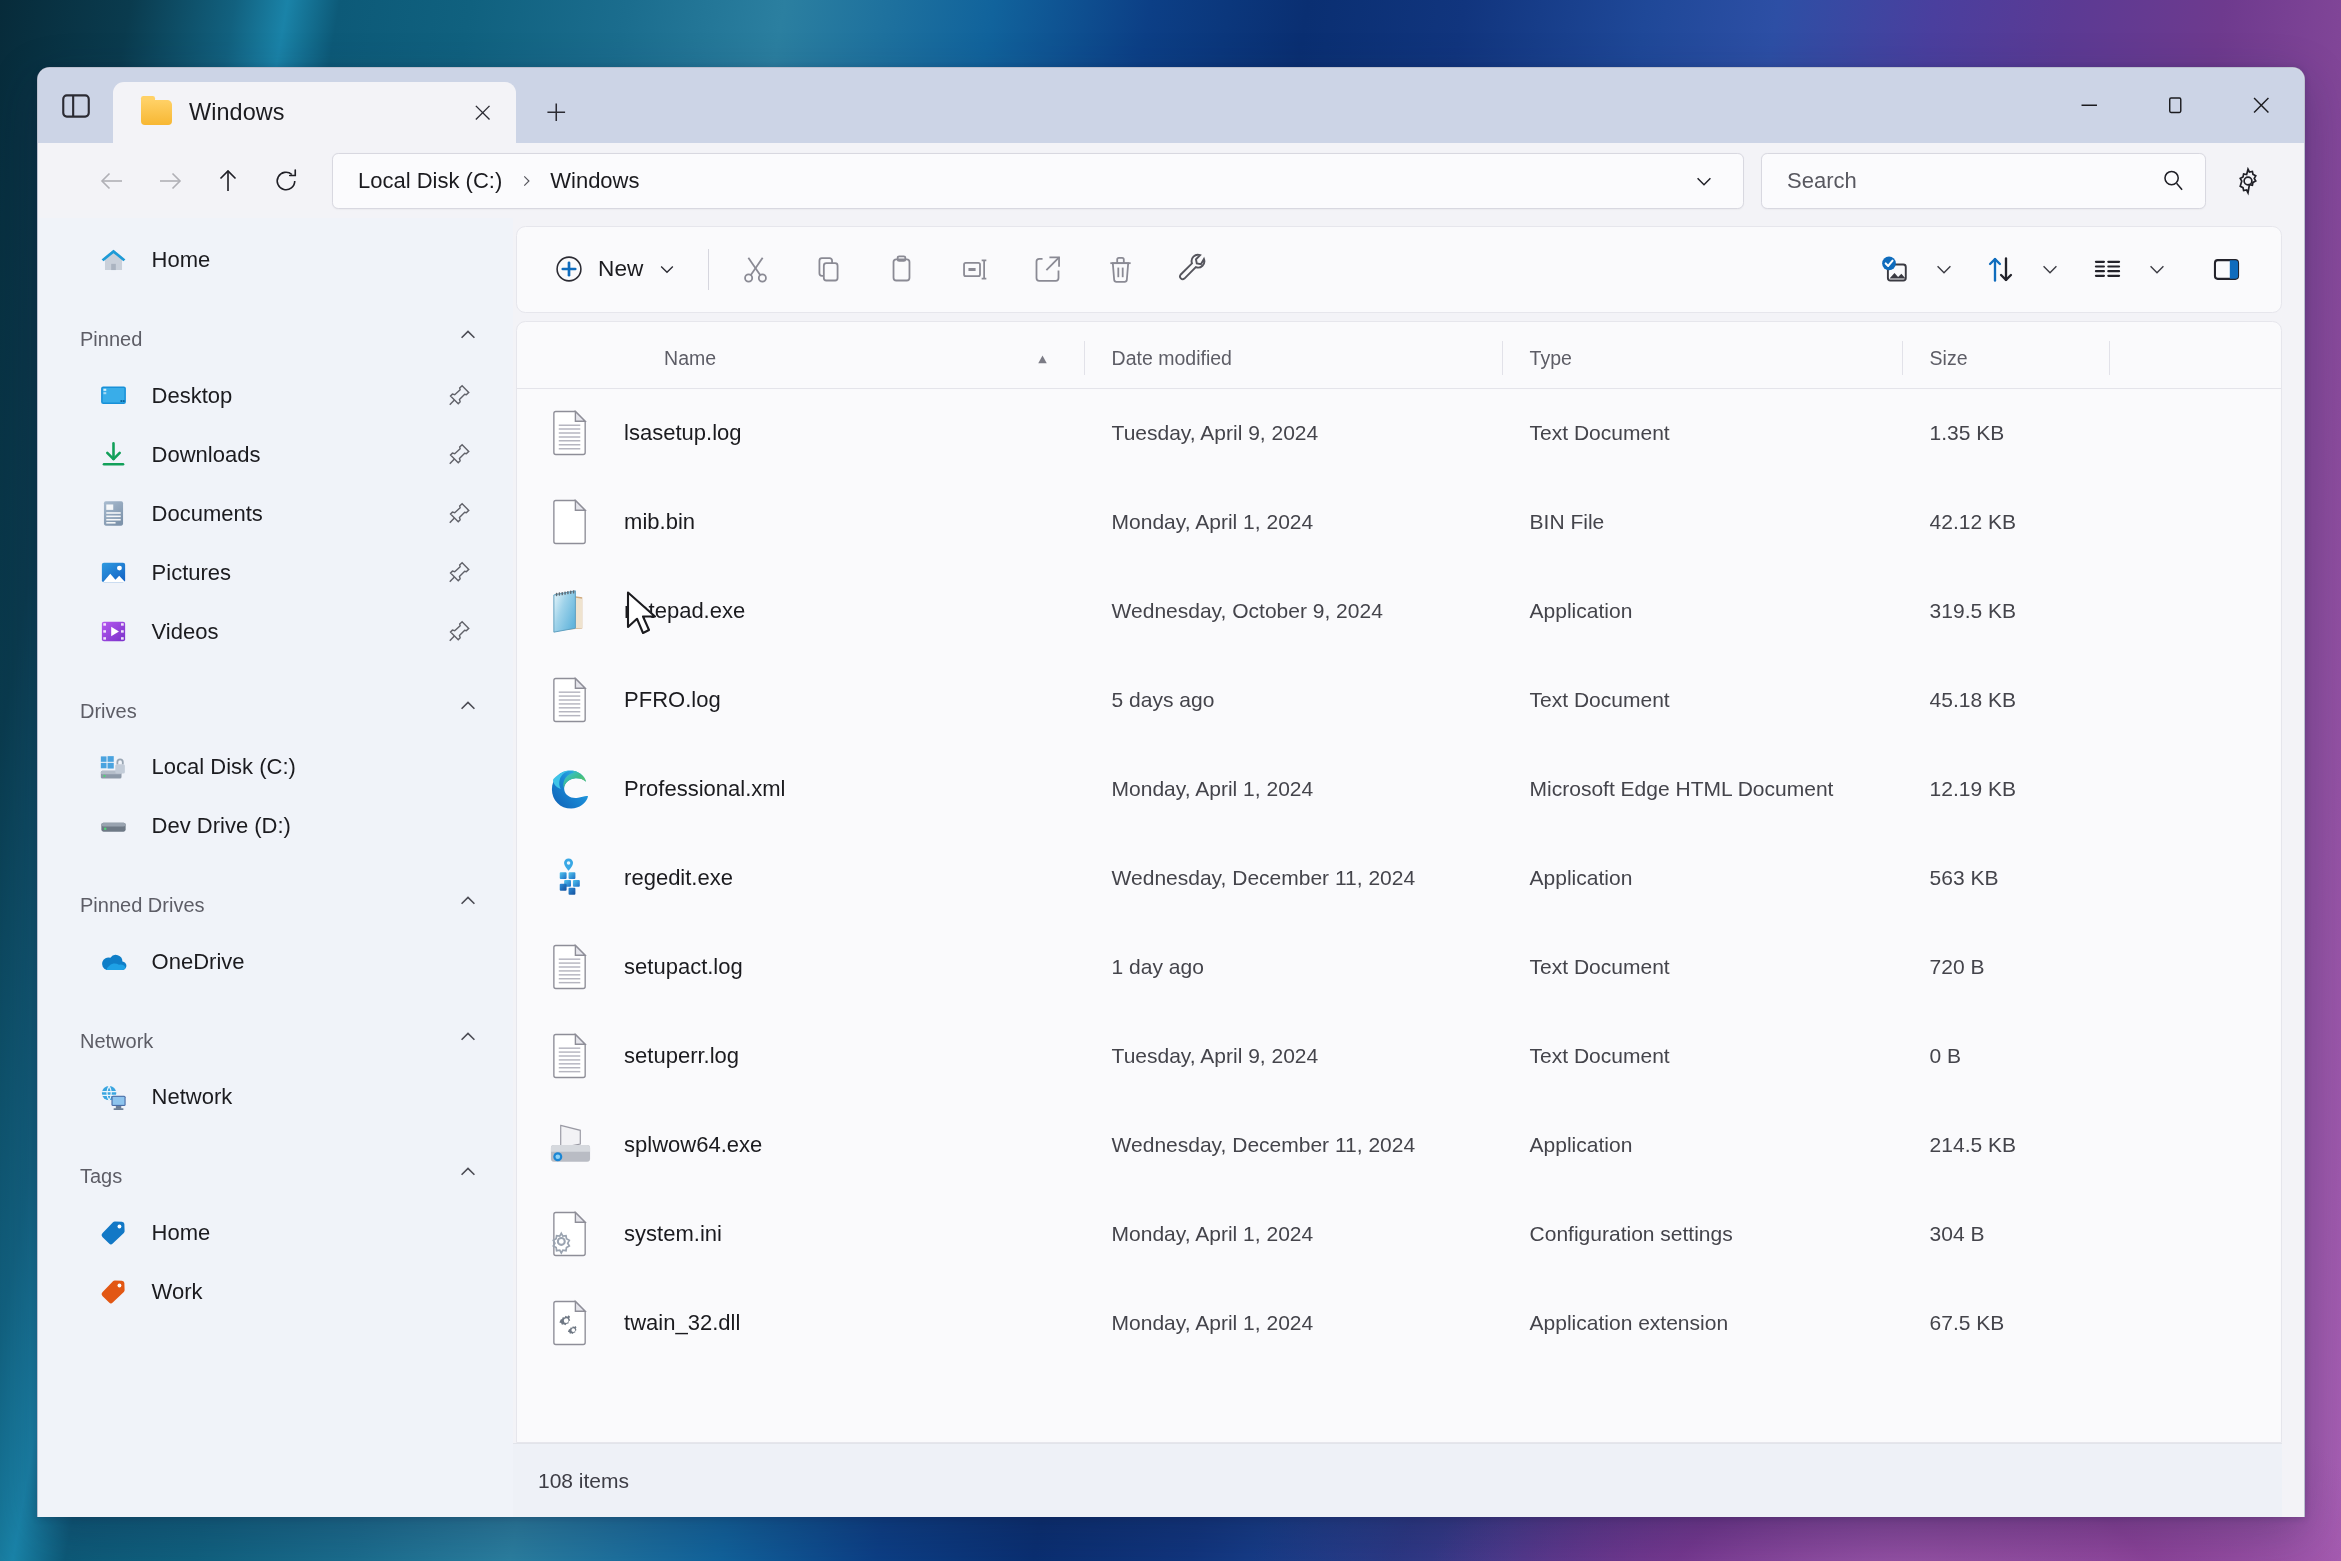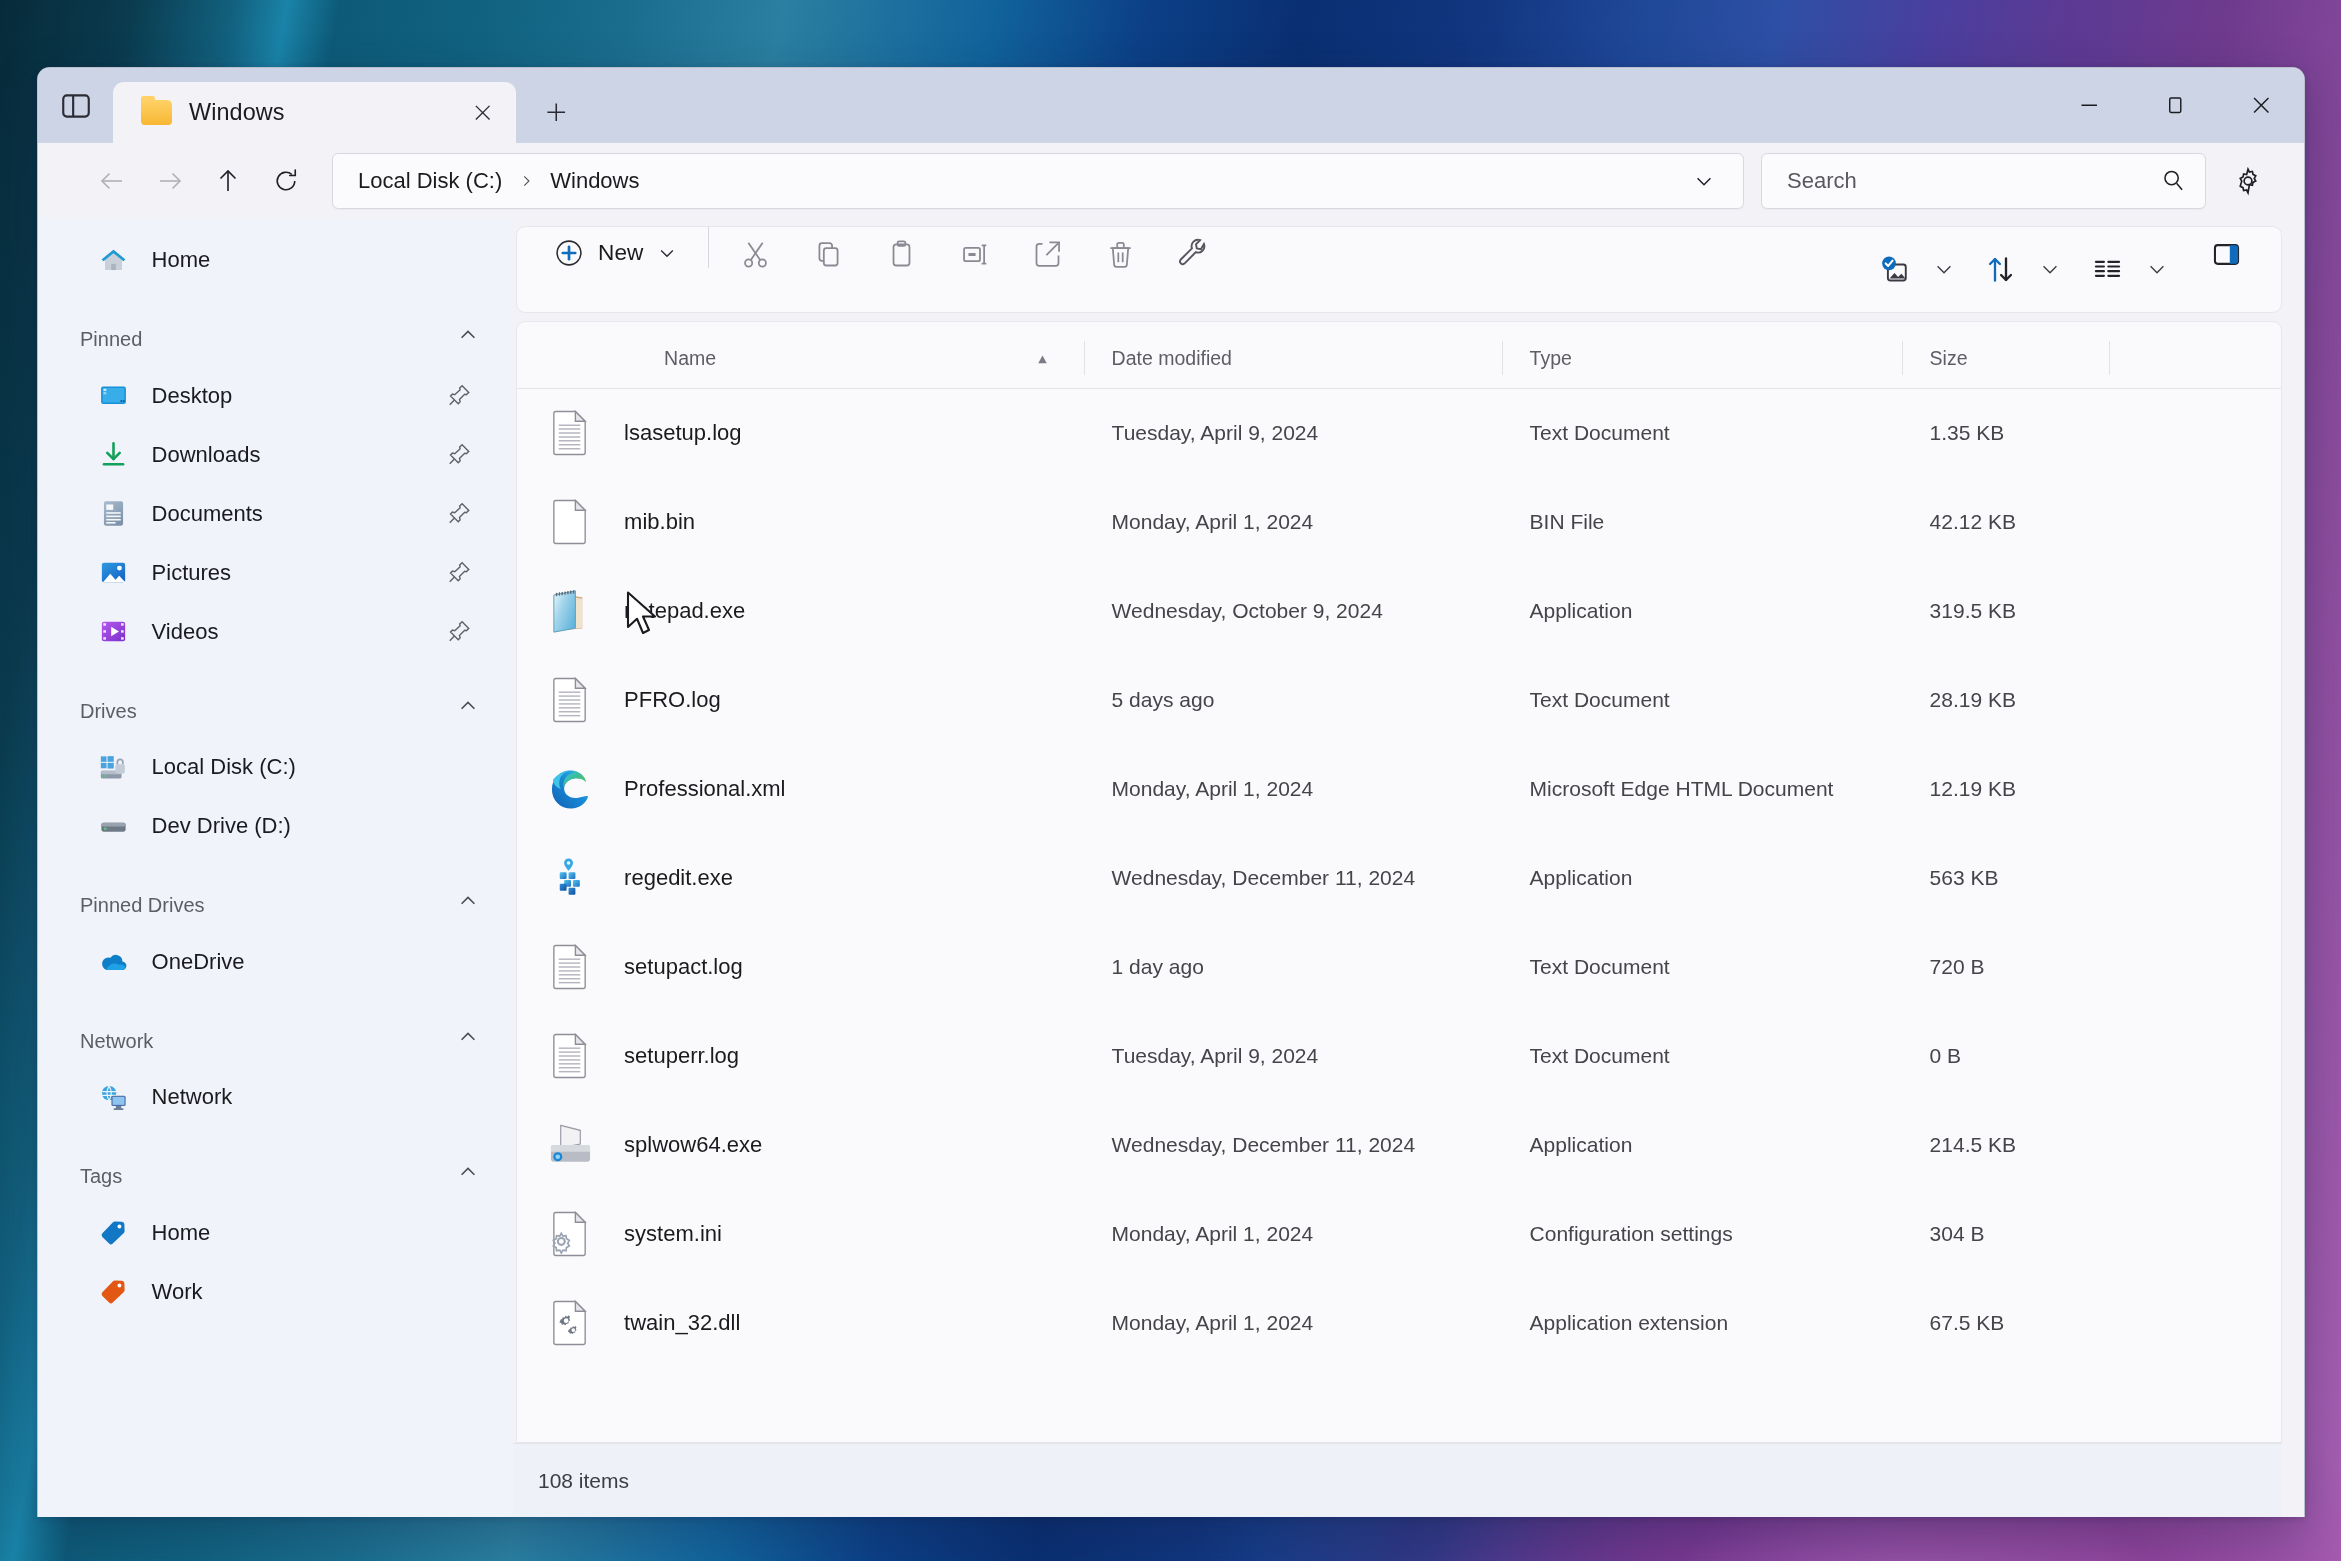--- a/index.html
+++ b/index.html
@@ -193,21 +193,21 @@
   .content {
     flex: 1 1 auto; display: flex; flex-direction: column;
     background: #f3f3f7; padding: 0 22px 0 0;
   }
   .toolbar {
     height: 87px; flex: 0 0 auto;
     background: #fafafc;
     border: 0.8px solid #e6e6ec;
     border-radius: 9.4px;
     margin: 7.8px 0 7.8px 3.1px;
-    display: flex; 
+    display: flex; align-items: center;
     padding: 0 23.4px 0 22px;
   }
   .new-btn {
     height: 52px; display: flex; align-items: center;
     padding: 0 14px 0 12.5px; border-radius: 6.2px; flex: 0 0 auto;
   }
   .new-plus { width: 34px; height: 34px; flex: 0 0 auto; }
   .new-label { font-size: 22.6px; color: #1b1b1f; margin: 0 14px 0 12.5px; }
   .new-chev { width: 20px; height: 20px; }
   .tb-sep { width: 0.8px; height: 41px; background: #d6d6de; margin: 0 15.6px 0 17px; flex: 0 0 auto; }
@@ -868,21 +868,21 @@
                       <line x1="11" y1="32" x2="33" y2="32"></line>
                       <line x1="11" y1="36" x2="33" y2="36"></line>
                       <line x1="11" y1="40" x2="33" y2="40"></line>
                     </g>
                   </svg>
                 </span>
                 <span class="fname">PFRO.log</span>
               </div>
               <div class="fcell f-date">5 days ago</div>
               <div class="fcell f-type">Text Document</div>
-              <div class="fcell f-size">28.19 KB</div>
+              <div class="fcell f-size">45.18 KB</div>
             </div>
             <div class="frow">
               <div class="fcell f-name">
                 <span class="ficon">
                   <svg viewBox="0 0 46 48">
                     <defs>
                       <linearGradient id="eg1" x1="0" y1="1" x2="1" y2="0">
                         <stop offset="0" stop-color="#0f5fb4"></stop>
                         <stop offset="0.55" stop-color="#1a8ad6"></stop>
                         <stop offset="1" stop-color="#3fc4e8"></stop>

